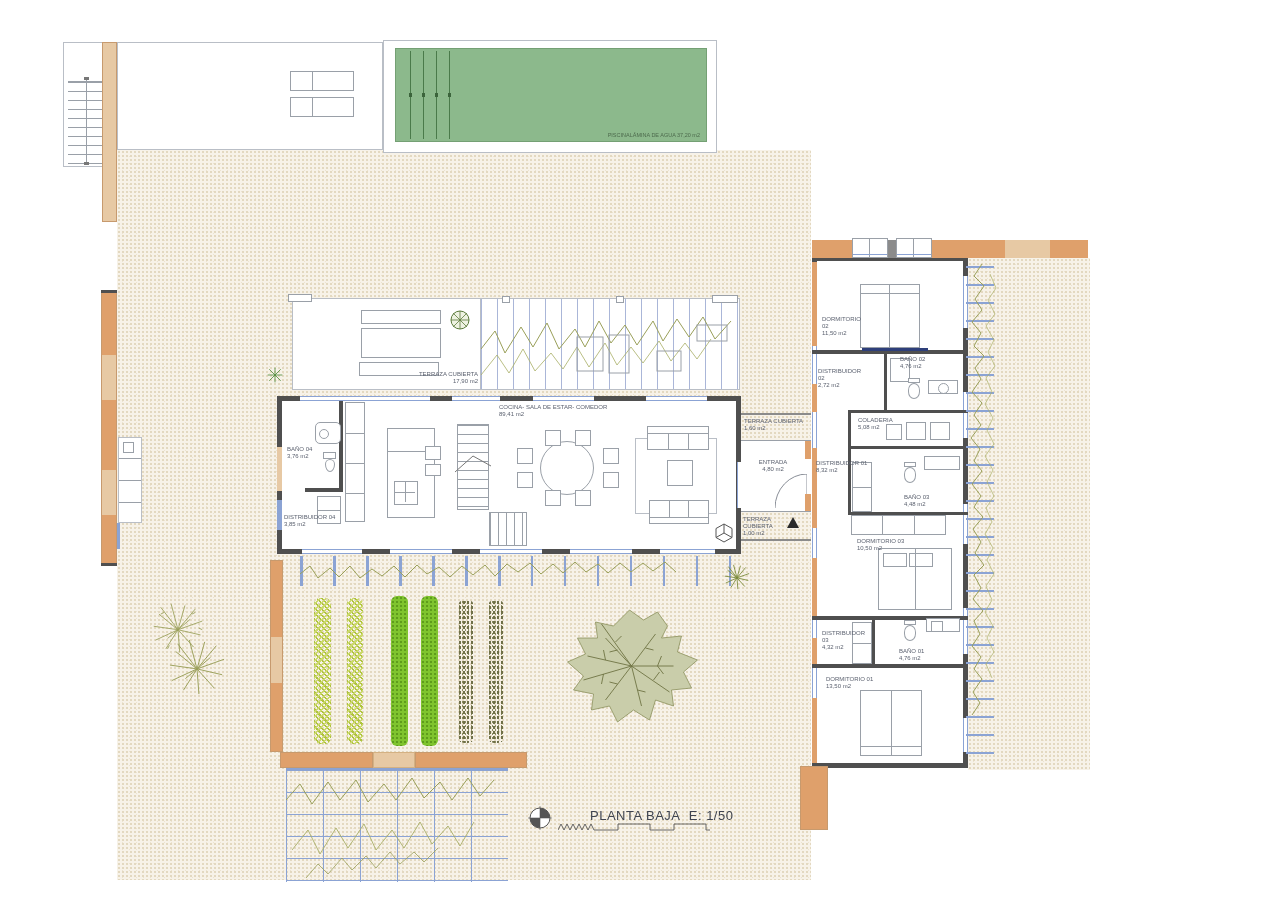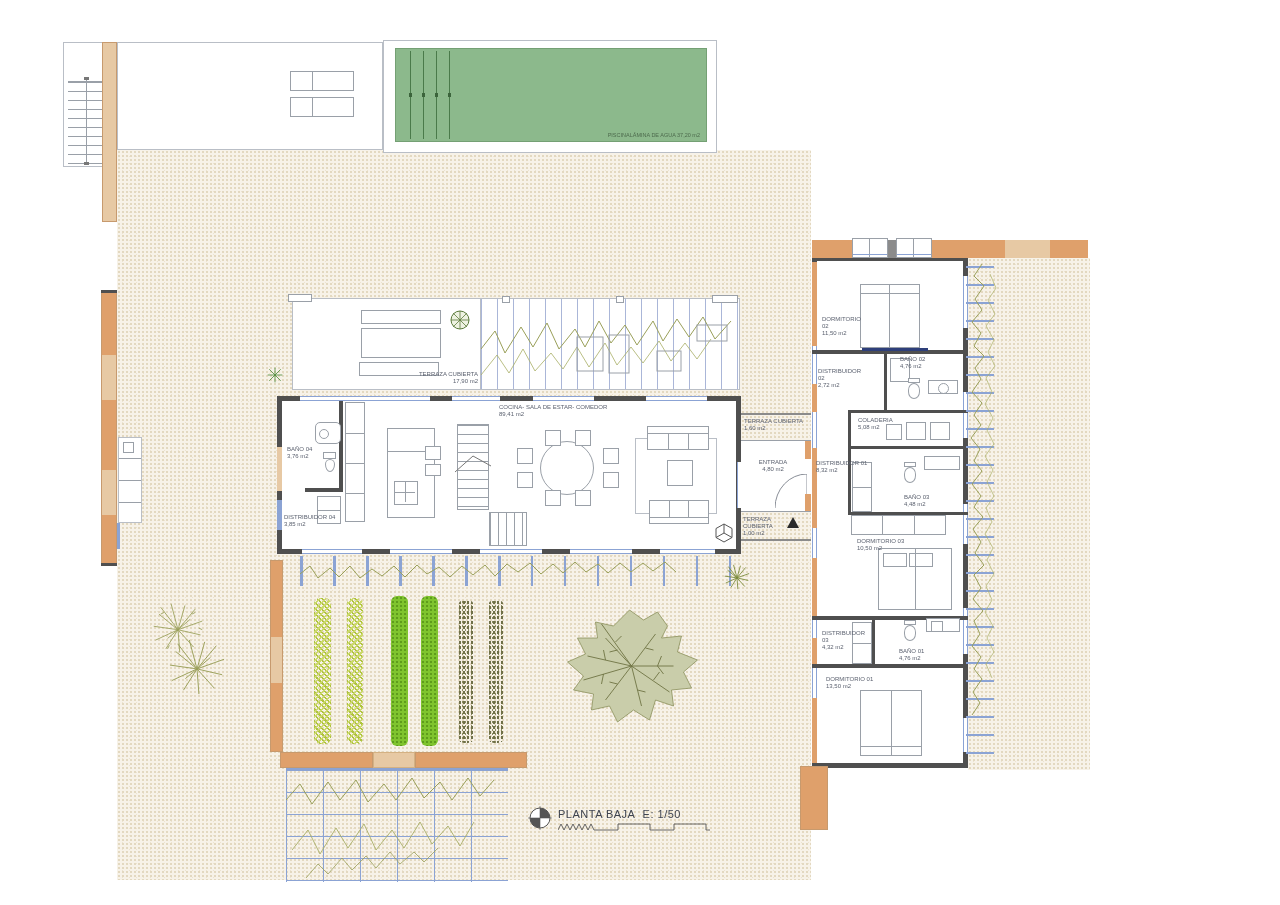--- a/index.html
+++ b/index.html
@@ -18,21 +18,21 @@
   .ol{border:1px solid #9aa0a8;background:#fff;box-sizing:border-box;}
   .olg{border:1px solid #b9bec6;background:#fff;box-sizing:border-box;}
   .win{height:3px;border-top:1px solid #8ba3d4;border-bottom:1px solid #8ba3d4;background:#fff;}
   .winv{width:3px;border-left:1px solid #8ba3d4;border-right:1px solid #8ba3d4;background:#fff;}
   .navy{background:#2e3f7a;}
   .lbl{font-size:6px;line-height:7px;color:#5c6270;}
   .lbl span{display:block;}
   .lbl.r{text-align:right;}
   .lbl.c{text-align:center;}
   .pool-lbl{font-size:5.5px;line-height:6.5px;color:#4d6b4d;text-align:right;}
-  .title{font-size:11px;color:#3f4450;letter-spacing:0.5px;}
+  .title{font-size:13px;color:#3f4450;letter-spacing:0.5px;padding-left:32px;}
   .grid{background-image:repeating-linear-gradient(to right,#8ba3d4 0 1.5px,transparent 1.5px 37px),
         repeating-linear-gradient(to bottom,#8ba3d4 0 1.5px,transparent 1.5px 22px);}
   .slats-v{background-image:repeating-linear-gradient(to right,#aab6d8 0 1.5px,transparent 1.5px 16px);}
   .posts-row{background-image:repeating-linear-gradient(to right,#8ba3d4 0 2.5px,transparent 2.5px 33px);}
   .fins{background-image:repeating-linear-gradient(to bottom,#8ba3d4 0 2px,transparent 2px 18px);}
   .row-yg{background:
      repeating-linear-gradient(135deg,#cbd96b 0 1.5px,rgba(255,255,255,0) 1.5px 4px),
      repeating-linear-gradient(45deg,#aec23e 0 1.5px,rgba(255,255,255,0) 1.5px 4px);border-radius:6px;}
   .row-g{background-color:#7fc42e;background-image:radial-gradient(#5e9c1c 1px,transparent 1.2px);
      background-size:4px 4px;border-radius:6px;}

